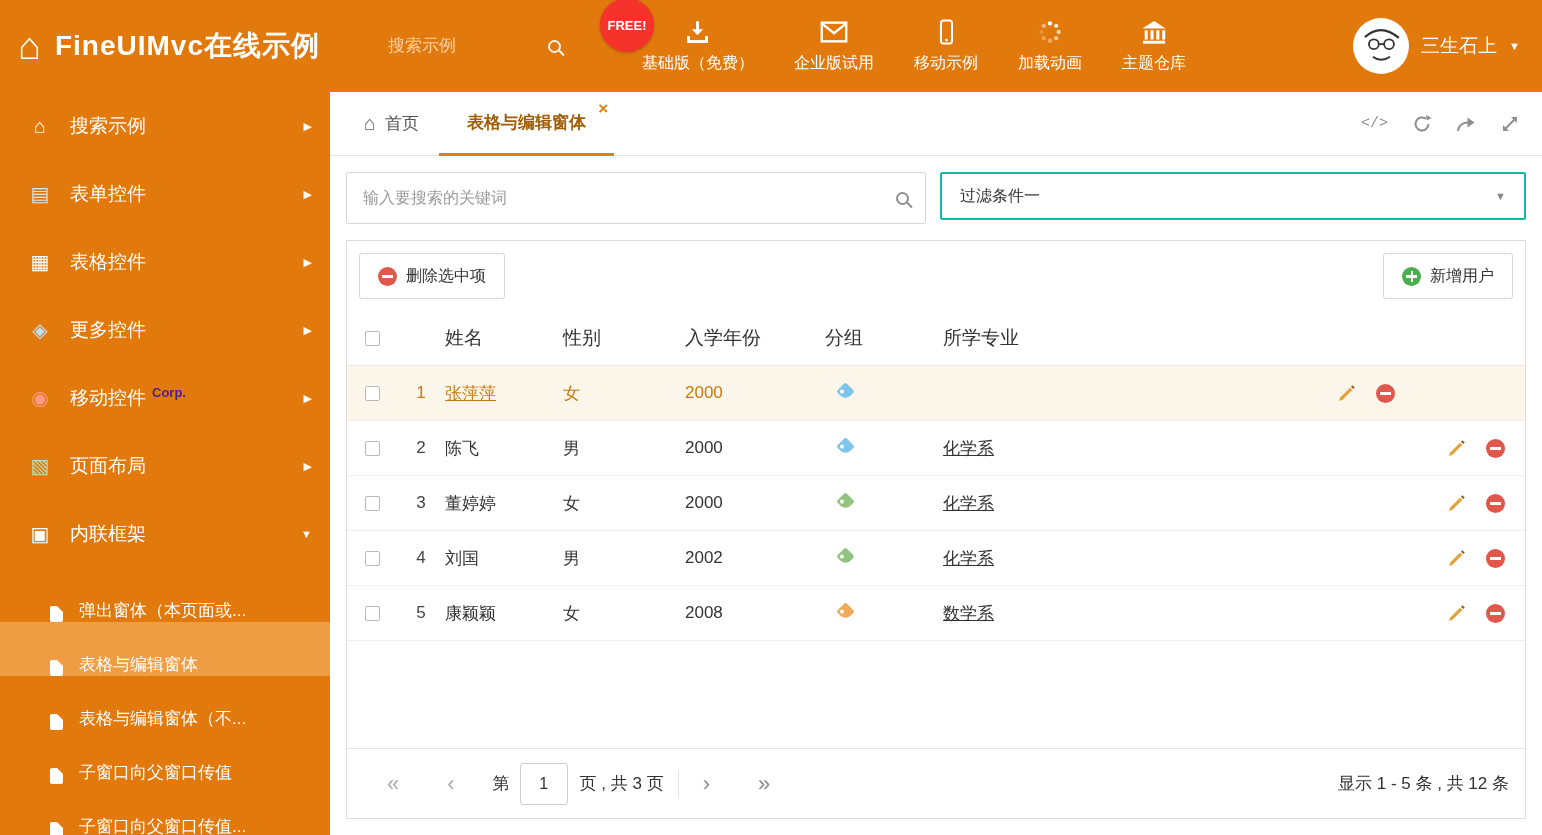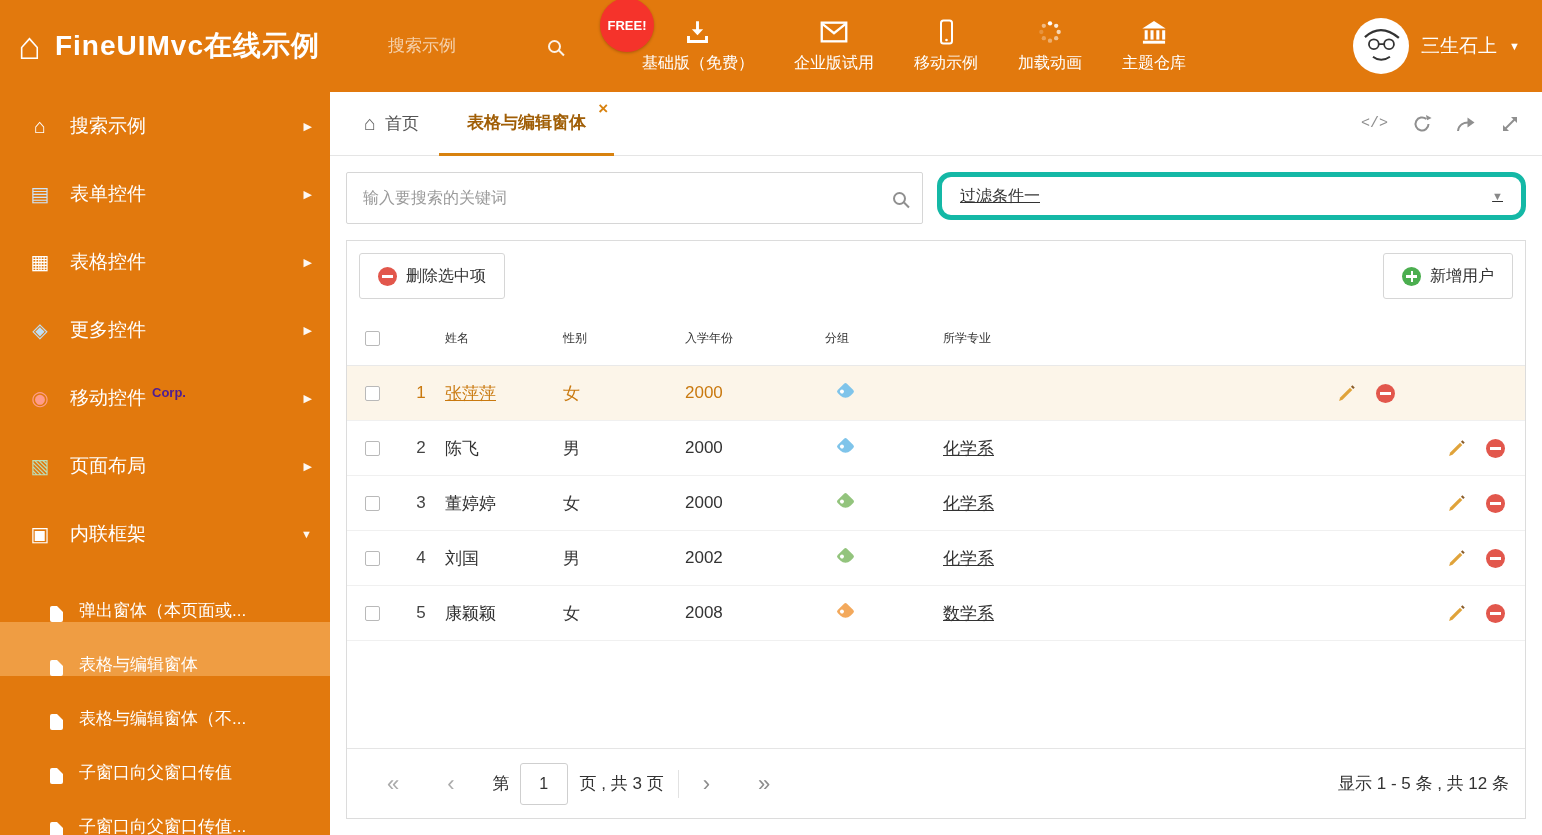--- a/index.html
+++ b/index.html
@@ -49,35 +49,35 @@
   .tab-actions { margin-left:auto; display:flex; gap:24px; align-items:center; color:#8F8F8F; padding-right:8px; }
   .ta-icon { cursor:pointer; display:flex; align-items:center; font-size:15px; font-family:"Liberation Mono","DejaVu Sans Mono",monospace; }
 
   .content { flex:1; padding:16px; display:flex; flex-direction:column; gap:16px; min-height:0; }
   .filter-row { display:flex; gap:14px; flex:0 0 auto; }
   .search-box { flex:1; height:52px; border:1px solid #D6D6D6; border-radius:2px; display:flex; align-items:center; padding:0 16px; }
   .search-box input { border:none; outline:none; flex:1; font-size:16px; color:#333; }
   .search-box input::placeholder { color:#9A9A9A; }
   .search-box .mag2 { width:13px; height:13px; border:2px solid #8F8F8F; border-radius:50%; position:relative; }
   .search-box .mag2::after { content:""; position:absolute; width:7px; height:2px; background:#8F8F8F; transform:rotate(45deg); right:-6px; bottom:-3px; }
-  .dropdown { flex:1; height:48px; border:5px solid #14b8a6; border-radius:14px; display:flex; align-items:center; padding:0 18px; font-size:16px; color:#333; cursor:pointer;text-decoration:underline; }
+  .dropdown { flex:1; height:48px; border:2px solid #14b8a6; border-radius:2px; display:flex; align-items:center; padding:0 18px; font-size:16px; color:#333; cursor:pointer; }
   .dropdown .caret { margin-left:auto; color:#888; font-size:11px; }
 
   .panel { flex:1; border:1px solid #DCDCDC; display:flex; flex-direction:column; min-height:0; }
   .toolbar { padding:12px; display:flex; justify-content:space-between; flex:0 0 auto; }
   .btn { height:46px; border:1px solid #D6D6D6; background:#fff; border-radius:3px; display:flex; align-items:center; gap:9px; padding:0 18px; font-size:16px; color:#333; cursor:pointer; }
   .circle-icon { width:19px; height:19px; border-radius:50%; position:relative; display:inline-block; flex:0 0 auto; }
   .circle-icon.red { background:#E2574C; }
   .circle-icon.green { background:#4BAE4F; }
   .circle-icon.minus::after { content:""; position:absolute; left:4px; right:4px; top:8.5px; height:2.5px; background:#fff; }
   .circle-icon.plus::after { content:""; position:absolute; left:4px; right:4px; top:8.5px; height:2.5px; background:#fff; }
   .circle-icon.plus::before { content:""; position:absolute; top:4px; bottom:4px; left:8.5px; width:2.5px; background:#fff; }
 
   .thead, .trow { display:grid; grid-template-columns:50px 48px 118px 122px 140px 118px 1fr 110px; align-items:center; height:55px; flex:0 0 auto; }
-  .thead { border-bottom:1px solid #E9E9E9; font-size:12px; color:#333; }
+  .thead { border-bottom:1px solid #E9E9E9; font-size:19px; color:#333; }
   .trow { border-bottom:1px solid #F0F0F0; font-size:17px; color:#333; }
   .trow.selected { background:#FCF5E9; }
   .trow.selected .c-num, .trow.selected .c-name, .trow.selected .c-gender,
   .trow.selected .c-year, .trow.selected .c-major { color:#C9790F; }
   .trow.selected .c-name { text-decoration:underline; }
   .c-check { display:flex; justify-content:center; }
   .checkbox { width:15px; height:15px; border:1px solid #B9B9B9; border-radius:2px; background:#fff; cursor:pointer; }
   .c-num { text-align:center; color:#444; }
   .c-major { text-decoration:underline; cursor:pointer; }
   .c-group { padding-left:14px; }

